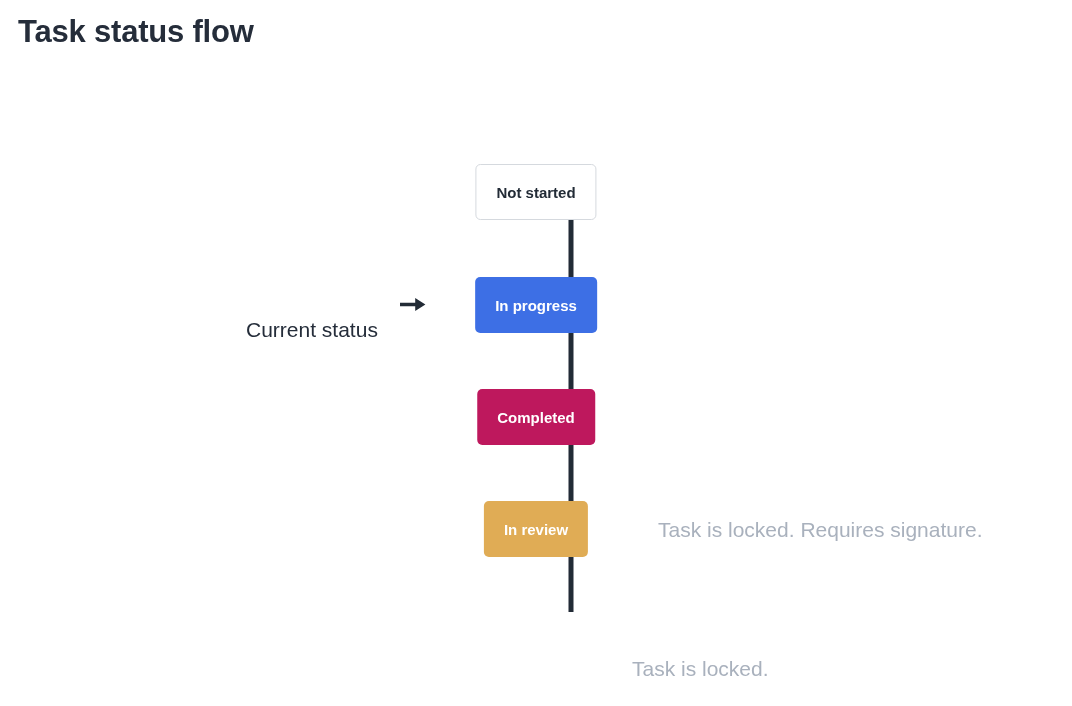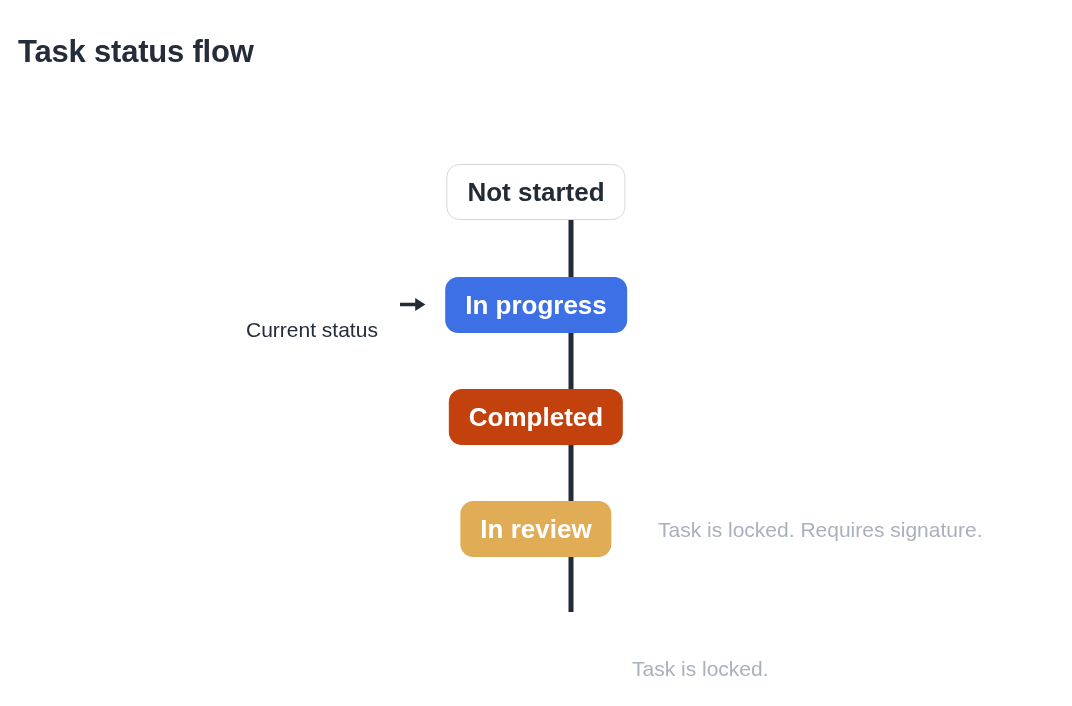--- a/index.html
+++ b/index.html
@@ -22,21 +22,20 @@
   .page-title {
     position: absolute;
     left: 18px;
     top: 12px;
     font-size: 31px;
     font-weight: bold;
     color: #252d3a;
     letter-spacing: -0.2px;
     line-height: 40px;
     white-space: nowrap;
-    margin-top: 20px;
   }
 
   
   .flow {
     position: absolute;
     left: 0;
     top: 150px;
     width: 1072px;
     height: 540px;
   }
@@ -53,22 +52,22 @@
 
   .node-box {
     position: absolute;
     left: 50%;
     transform: translateX(-50%);
     height: 56px;
     display: flex;
     align-items: center;
     justify-content: center;
     padding: 0 20px;
-    border-radius: 13px;
-    font-size: 26px;
+    border-radius: 5px;
+    font-size: 15px;
     font-weight: bold;
     white-space: nowrap;
     line-height: 1;
     z-index: 3;
   }
 
   .node-box.plain {
     background: #ffffff;
     border: 1.6px solid #d5d9de;
     color: #222b36;
@@ -138,21 +137,21 @@
         <div class="node-box plain" style="background: rgb(255, 255, 255); border-color: rgb(213, 217, 222); color: rgb(34, 43, 54);">
           <span>Not started</span>
         </div>
       </div>
       <div class="node-row" style="top: 127px;">
         <div class="node-box filled" style="background: rgb(61, 111, 229); color: rgb(255, 255, 255);">
           <span>In progress</span>
         </div>
       </div>
       <div class="node-row" style="top: 239px;">
-        <div class="node-box filled" style="background: #c2410c; color: rgb(255, 255, 255);">
+        <div class="node-box filled" style="background: #be185d; color: rgb(255, 255, 255);">
           <span>Completed</span>
         </div>
       </div>
       <div class="node-row" style="top: 351px;">
         <div class="node-box filled" style="background: rgb(224, 172, 85); color: rgb(255, 255, 255);">
           <span>In review</span>
         </div>
         <div class="annotation" style="color: rgb(169, 177, 189); left: 658px; top: 50%; transform: translateY(-50%);">Task is locked. Requires signature.</div>
       </div>
       <div class="node-row" style="top: 462px;">

